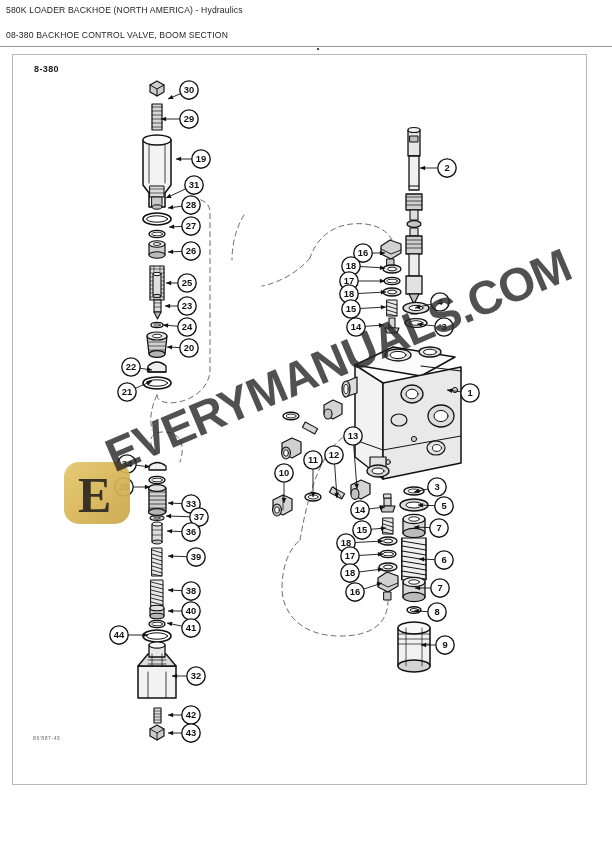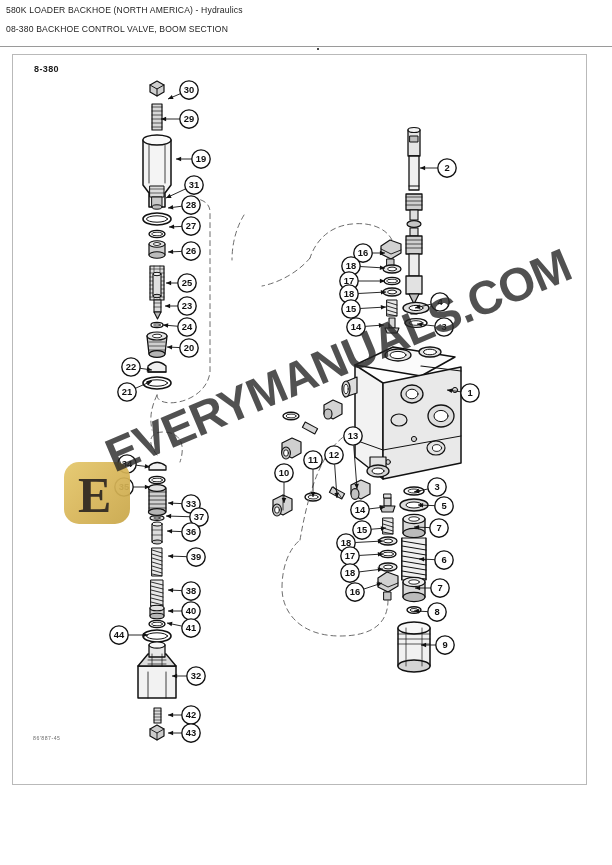--- a/index.html
+++ b/index.html
@@ -24,21 +24,21 @@
   }
   .hdr-line {
     position: absolute;
     left: 6px;
     font-size: 8.6px;
     color: #1d1d1d;
     letter-spacing: 0.15px;
     white-space: nowrap;
   }
   .hdr-line-1 { top: 5px; }
-  .hdr-line-2 { top: 24px; }
+  .hdr-line-2 { top: 30px; }
   .hdr-rule {
     position: absolute;
     left: 0; top: 46px;
     width: 612px;
     height: 1px;
     background: #9a9a9a;
   }
   .hdr-dot {
     position: absolute;
     left: 317px; top: 48px;

